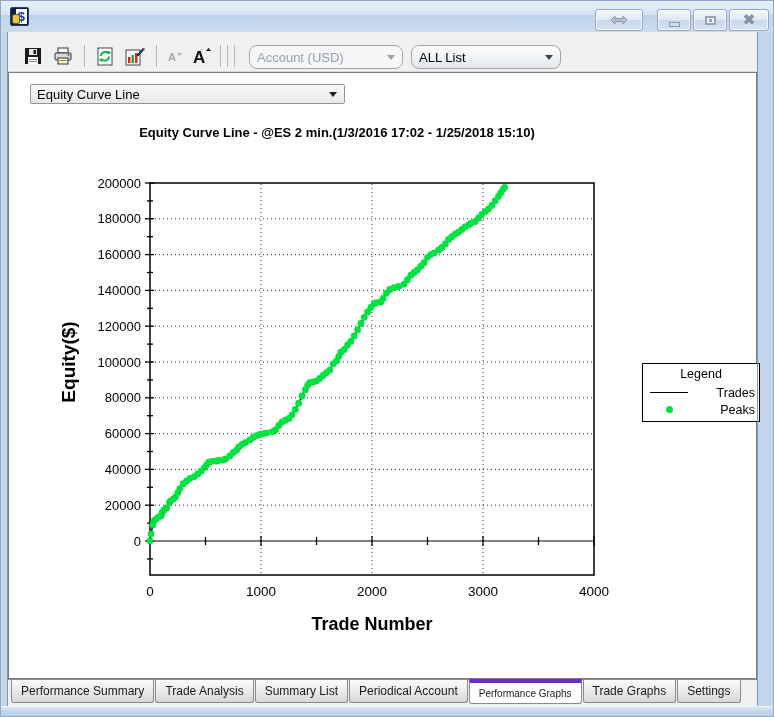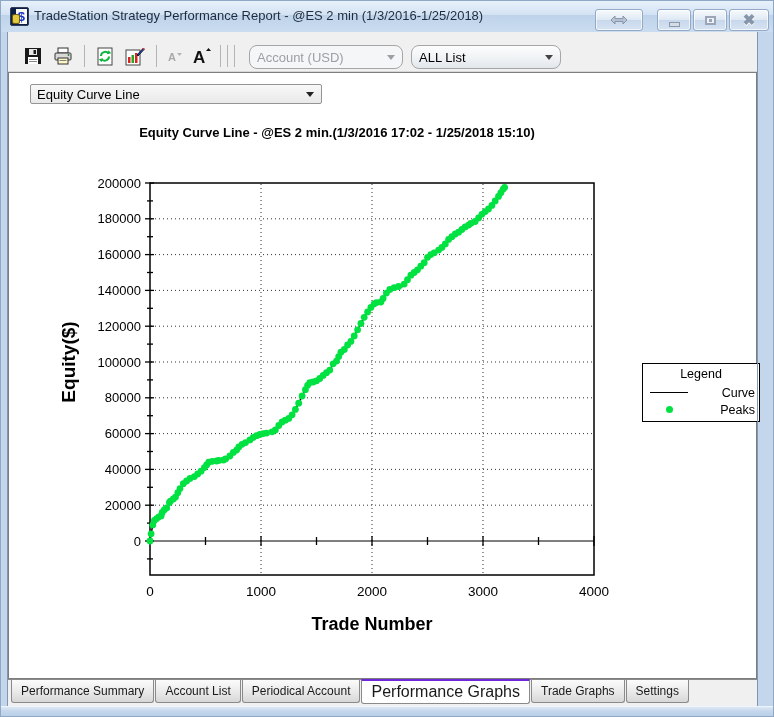--- a/index.html
+++ b/index.html
@@ -34,21 +34,21 @@
            background:linear-gradient(#fdfdfd, #eef1f4 60%, #e2e7ec); font-size:13px;
            display:flex; align-items:center; padding-left:7px; }
   .combo .arrow { position:absolute; right:7px; top:9px; width:0; height:0;
                   border-left:4px solid transparent; border-right:4px solid transparent;
                   border-top:5px solid #444; }
   .combo.disabled { color:#9aa0a6; background:#f5f6f7; }
   .combo.disabled .arrow { border-top-color:#9aa0a6; }
   
   #report { position:absolute; left:7px; top:71px; width:749px; height:607px; background:#ffffff;
             border:1px solid #7e7e7e; }
-  #view-combo { position:absolute; left:21px; top:11px; width:292px; height:20px; border:1px solid #949494;
+  #view-combo { position:absolute; left:21px; top:11px; width:315px; height:20px; border:1px solid #949494;
                 border-radius:2px; background:linear-gradient(#f8f8f8,#e9e9e9); font-size:13px;
                 display:flex; align-items:center; padding-left:6px; }
   #view-combo .arrow { position:absolute; right:7px; top:7px; width:0; height:0;
                        border-left:4px solid transparent; border-right:4px solid transparent;
                        border-top:5px solid #222; }
   #chart-title { position:absolute; left:48px; top:52px; width:560px; text-align:center;
                  font-size:13px; font-weight:bold; color:#000; }
   #equity-chart { position:absolute; left:48px; top:79px; }
   
   #legend { position:absolute; left:633px; top:290px; width:118px; height:59px; border:1px solid #000;
@@ -58,38 +58,37 @@
   .legend-sample { width:52px; display:flex; align-items:center; justify-content:center; }
   .legend-line { width:38px; border-top:1.5px solid #000; }
   .legend-dot { width:7px; height:7px; border-radius:50%; }
   .legend-label { flex:1; text-align:right; padding-right:4px; }
   
   #tabbar { position:absolute; left:7px; top:678px; width:749px; height:27px; background:#f0f0f0;
             border-top:1px solid #8a8a8a; display:flex; align-items:flex-start; padding-left:3px; }
   .tab { position:relative; height:23px; margin-right:1px; padding:0 9px; font-size:12px; color:#1a1a1a;
          background:linear-gradient(#fbfbfb,#e9e9e9 55%,#d7d7d7); border:1px solid #8a8a8a; border-top:none;
          border-radius:0 0 3px 3px; display:flex; align-items:center; white-space:nowrap; }
-  .tab.active { background:#ffffff; height:25px; margin-top:-1px; border-top:2px solid #6d28d9; z-index:2;
-                font-size:16px; }
+  .tab.active { background:#ffffff; height:25px; margin-top:-1px; border-top:4px solid #6d28d9; z-index:2;
+                font-size:10px; }
   #bottom-strip { position:absolute; left:0; top:705px; width:774px; height:12px;
                   background:linear-gradient(#dde8f4, #c3d6ec 40%, #b7cce6); border-top:1px solid #eef4fb; }
   svg text { font-family:"Liberation Sans", sans-serif; }
 </style>
 </head>
 <body>
 
 <div id="window">
 
   <div id="titlebar">
     <div id="app-icon">
       <span class="card"></span>
       <span class="dollar">$</span>
       <span class="db"></span>
     </div>
-    <span id="title-text">TradeStation Strategy Performance Report - @ES 2 min (1/3/2016-1/25/2018)</span>
     <div class="winbtn" style="left:594px; width:48px;">
       <svg width="18" height="10" viewBox="0 0 18 10">
         <path d="M1 5 L5 1 L5 3.6 L13 3.6 L13 1 L17 5 L13 9 L13 6.4 L5 6.4 L5 9 Z" fill="#b9c4d4" stroke="#8593a9" stroke-width="1"></path>
       </svg>
     </div>
     <div class="winbtn" style="left:656px; width:34px;">
       <span class="minrect" style="margin-top:8px;"></span>
     </div>
     <div class="winbtn" style="left:692px; width:34px;">
       <span class="maxrect"></span>
@@ -350,35 +349,36 @@
         <text x="18" y="210" text-anchor="middle" font-size="19" font-weight="bold" transform="rotate(-90 18 210)" fill="#000">Equity($)</text>
         <text x="315" y="478" text-anchor="middle" font-size="18" font-weight="bold" fill="#000">Trade Number</text>
       </svg>
     <div id="legend">
       <div class="hdr">Legend</div>
       <div id="legend-rows">
           <div class="legend-row">
             <div class="legend-sample">
               <span class="legend-line" style="border-top-color: rgb(0, 0, 0);"></span>
             </div>
-            <div class="legend-label">Curve</div>
+            <div class="legend-label">Trades</div>
           </div>
           <div class="legend-row">
             <div class="legend-sample">
               <span class="legend-dot" style="background: rgb(0, 226, 65);"></span>
             </div>
             <div class="legend-label">Peaks</div>
           </div>
         </div>
     </div>
   </div>
 
   <div id="tabbar">
       <div class="tab">Performance Summary</div>
-      <div class="tab">Account List</div>
+      <div class="tab">Trade Analysis</div>
+      <div class="tab">Summary List</div>
       <div class="tab">Periodical Account</div>
       <div class="tab active">Performance Graphs</div>
       <div class="tab">Trade Graphs</div>
       <div class="tab">Settings</div>
     </div>
   <div id="bottom-strip"></div>
 
   <div class="edge-line" style="left:6px; top:31px; width:1px; height:674px;"></div>
   <div class="edge-line" style="left:756px; top:31px; width:1px; height:674px;"></div>
 </div>

